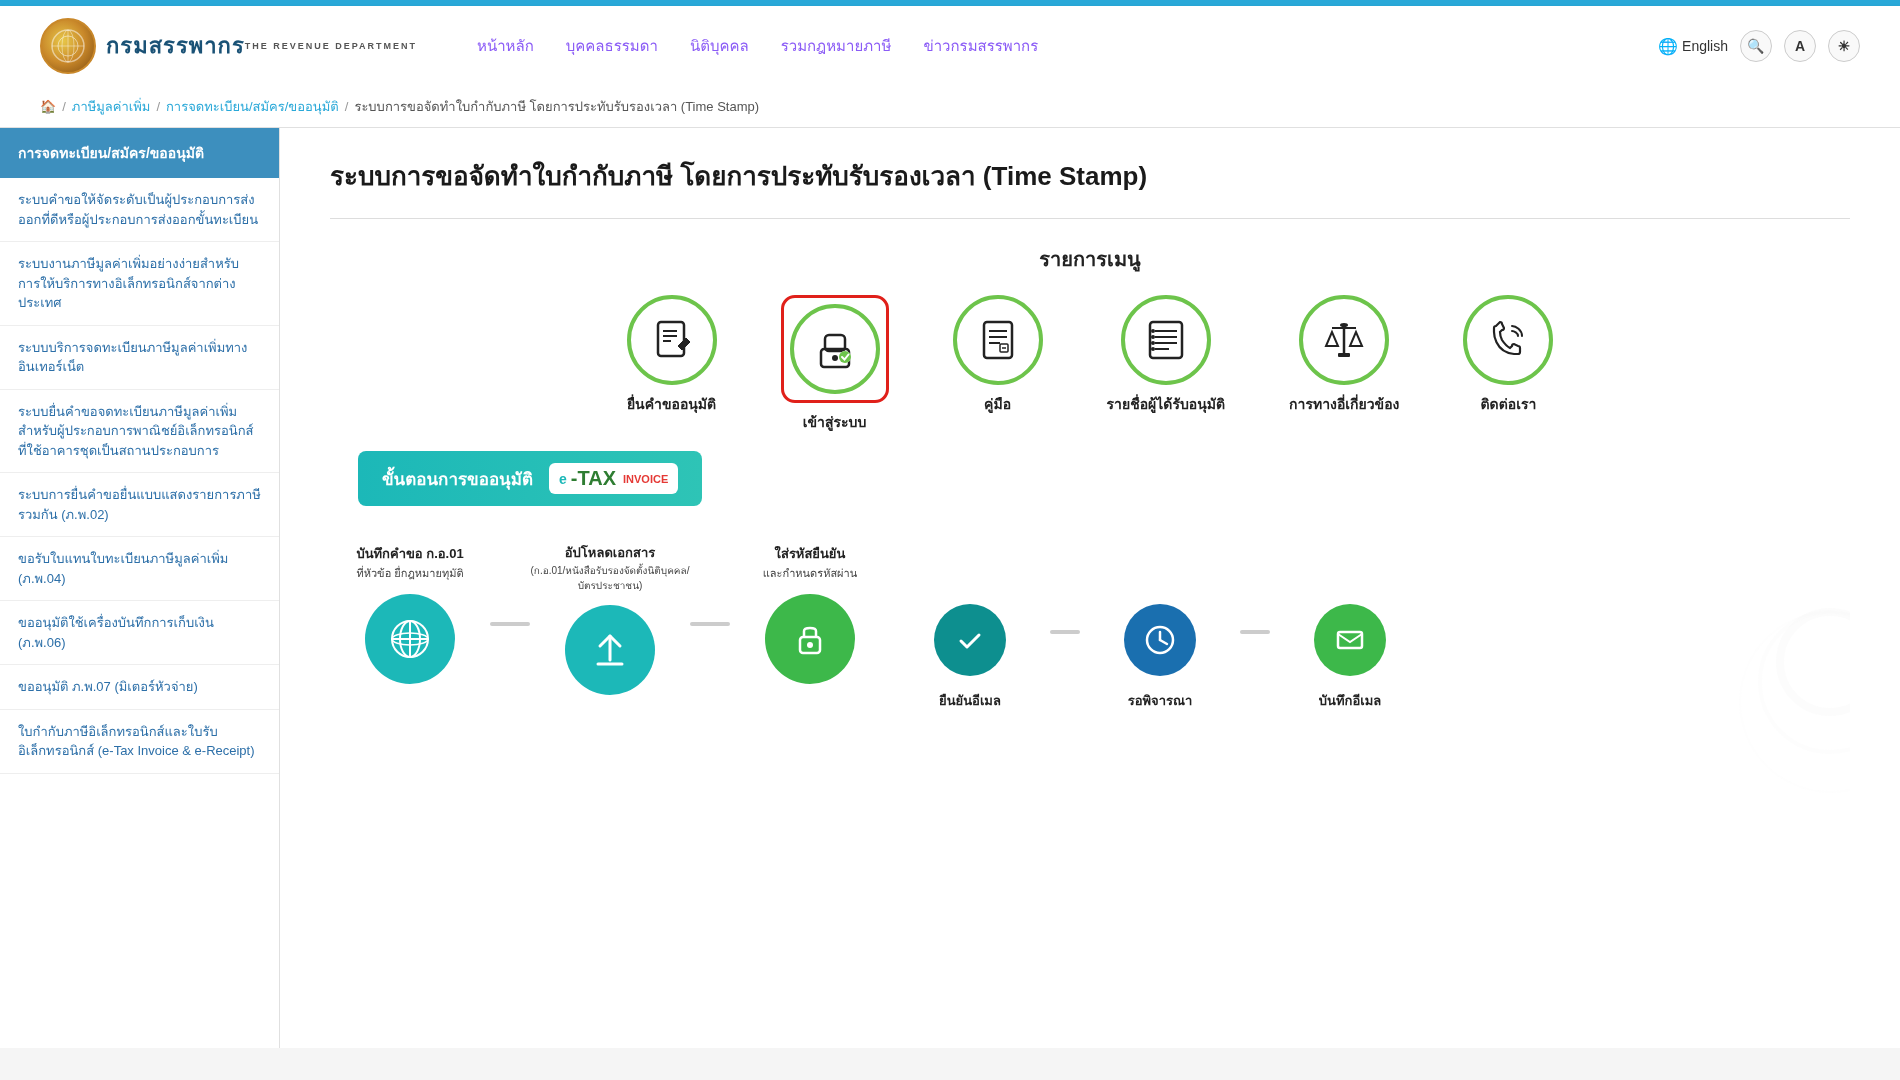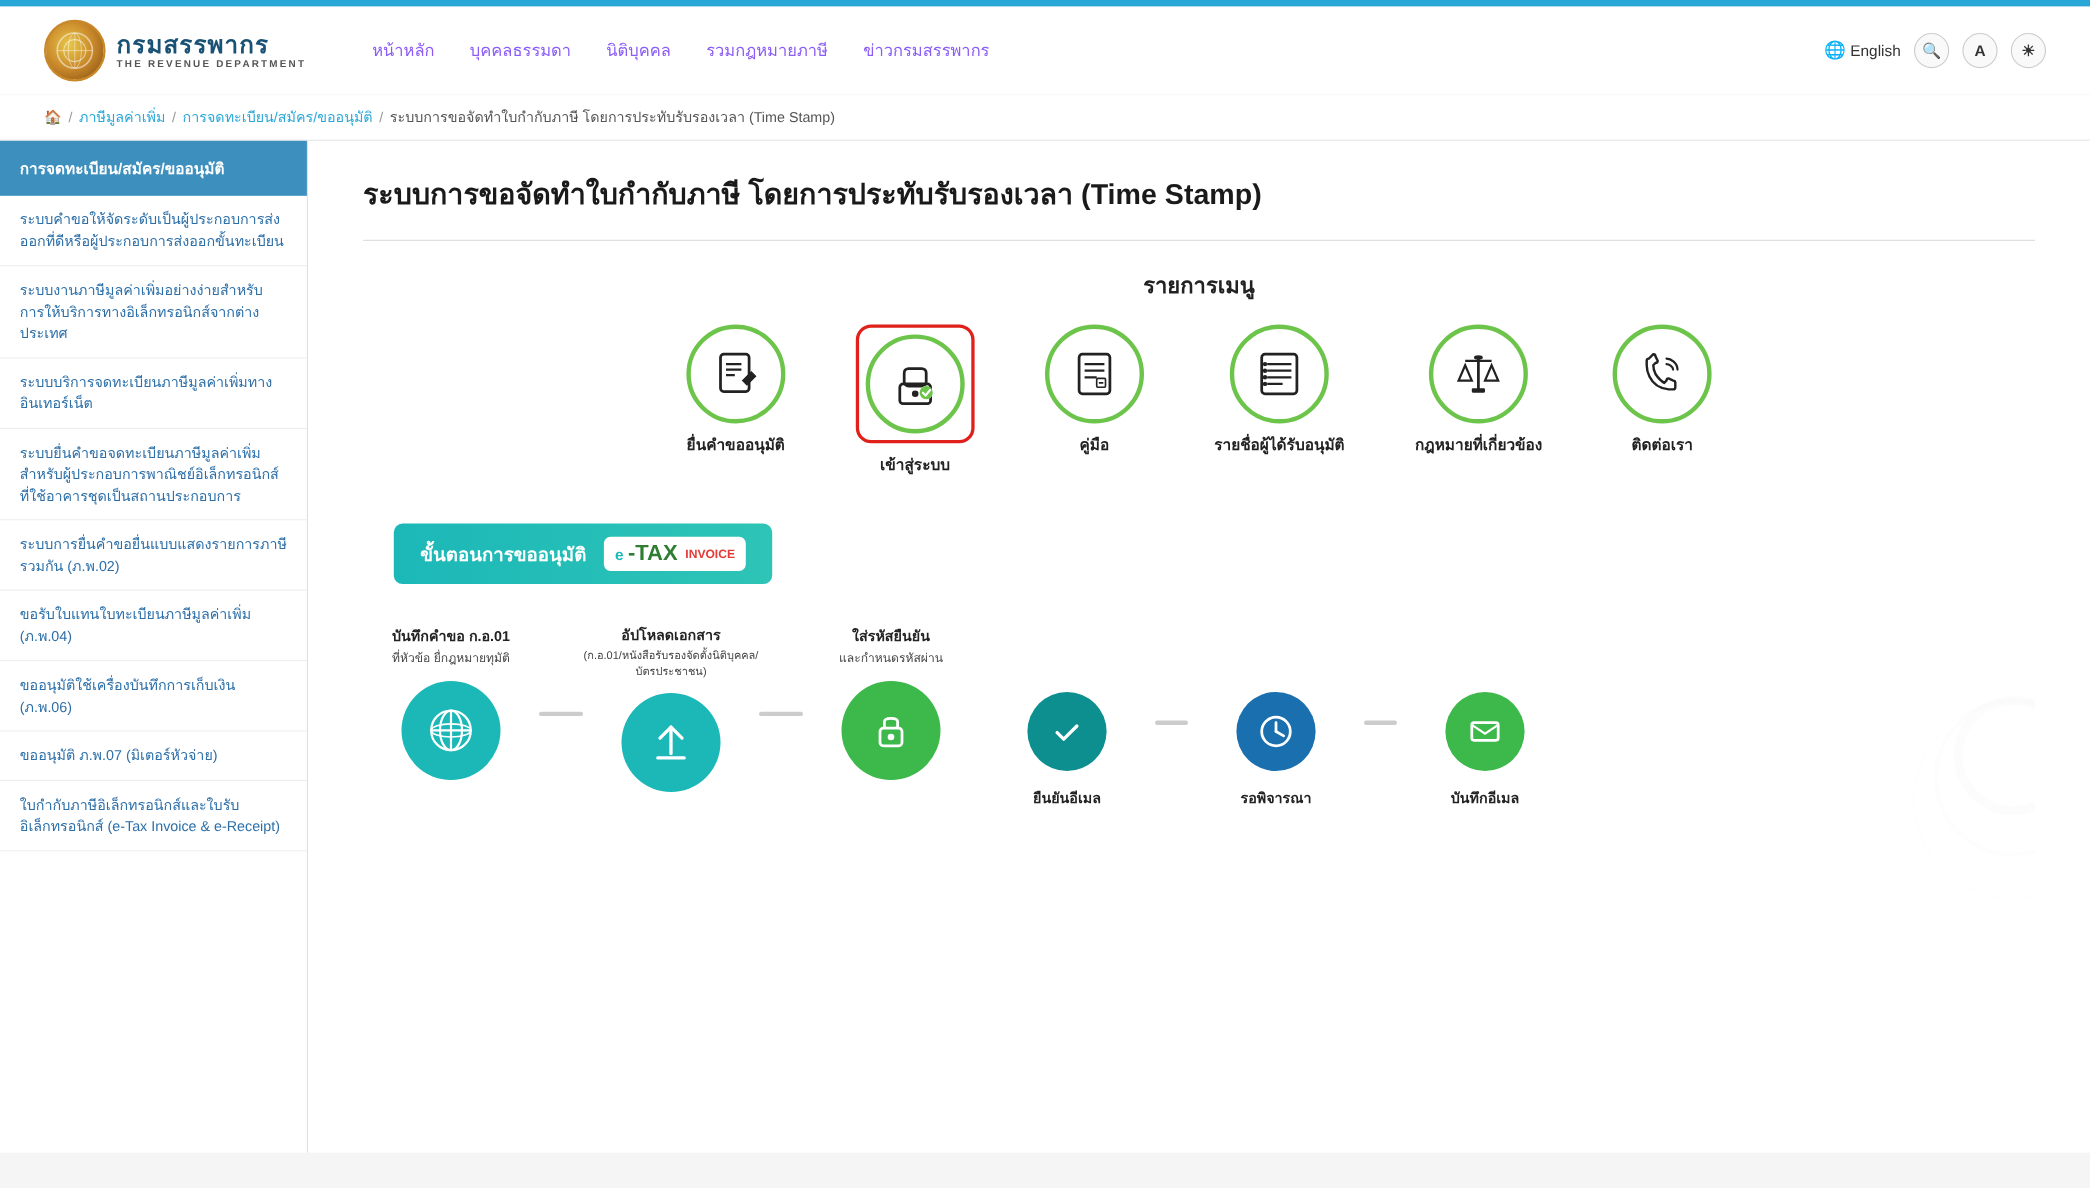--- a/index.html
+++ b/index.html
@@ -29,21 +29,21 @@
     .logo-circle {
       width: 56px;
       height: 56px;
       border-radius: 50%;
       background: radial-gradient(circle at 40% 40%, #e8c84a, #c9882a, #7b4a10);
       display: flex; align-items: center; justify-content: center;
       margin-right: 10px;
       flex-shrink: 0;
       border: 2px solid #c9882a;
     }
-    .logo-text-block { display: flex; flex-direction: column; }
+    .logo-text-block { display: flex; flex-direction: row; align-items: center; }
     .logo-title { font-size: 22px; font-weight: 900; color: #1a5276; line-height: 1.1; letter-spacing: 1px; }
     .logo-subtitle { font-size: 9px; color: #555; letter-spacing: 2px; font-weight: 600; }
 
     nav { display: flex; align-items: center; gap: 32px; flex: 1; }
     .nav-item {
       font-size: 15px;
       color: #8b5cf6;
       cursor: pointer;
       white-space: nowrap;
       padding: 4px 0;
@@ -128,21 +128,21 @@
     .menu-section-title {
       font-size: 20px;
       font-weight: 800;
       color: #222;
       margin-bottom: 20px;
     }
     .menu-icons {
       display: flex;
       justify-content: center;
       gap: 64px;
-      margin-bottom: 43px;
+      margin-bottom: 18px;
       flex-wrap: wrap;
     }
     .menu-icon-item {
       display: flex;
       flex-direction: column;
       align-items: center;
       gap: 8px;
       cursor: pointer;
     }
     .menu-icon-circle {
@@ -416,21 +416,21 @@
           <div class="menu-icon-circle">
             <svg width="44" height="44" viewBox="0 0 44 44" fill="none">
               <line x1="22" y1="6" x2="22" y2="38" stroke="#222" stroke-width="2.5"></line>
               <line x1="10" y1="10" x2="34" y2="10" stroke="#222" stroke-width="2"></line>
               <path d="M10 14 L4 28 L16 28 Z" fill="none" stroke="#222" stroke-width="2"></path>
               <path d="M34 14 L28 28 L40 28 Z" fill="none" stroke="#222" stroke-width="2"></path>
               <rect x="16" y="35" width="12" height="4" rx="1" fill="#222"></rect>
               <ellipse cx="22" cy="7" rx="4" ry="2" fill="#222"></ellipse>
             </svg>
           </div>
-          <span class="menu-icon-label">กฎหมายที่เกี่ยวข้อง</span>
+          <span class="menu-icon-label">การทางอี่เกี่ยวข้อง</span>
         </div>
 
         <div class="menu-icon-item">
           <div class="menu-icon-circle">
             <svg width="44" height="44" viewBox="0 0 44 44" fill="none">
               <path d="M10 8 C10 8 8 8 8 10 L8 14 C8 14 8 34 28 36 L32 36 C32 36 34 36 34 34 L34 30 C34 30 34 28 32 28 L28 26 C28 26 26 26 26 28 L24 30 C24 30 20 28 16 22 C14 18 14 14 14 14 L16 12 C16 12 18 12 18 10 L16 6 C16 6 16 4 14 4 Z" fill="none" stroke="#222" stroke-width="2.2"></path>
               <path d="M26 8 C30 8 36 12 36 18" stroke="#222" stroke-width="2" fill="none" stroke-linecap="round"></path>
               <path d="M26 13 C28 13 32 15 32 18" stroke="#222" stroke-width="2" fill="none" stroke-linecap="round"></path>
             </svg>
           </div>

